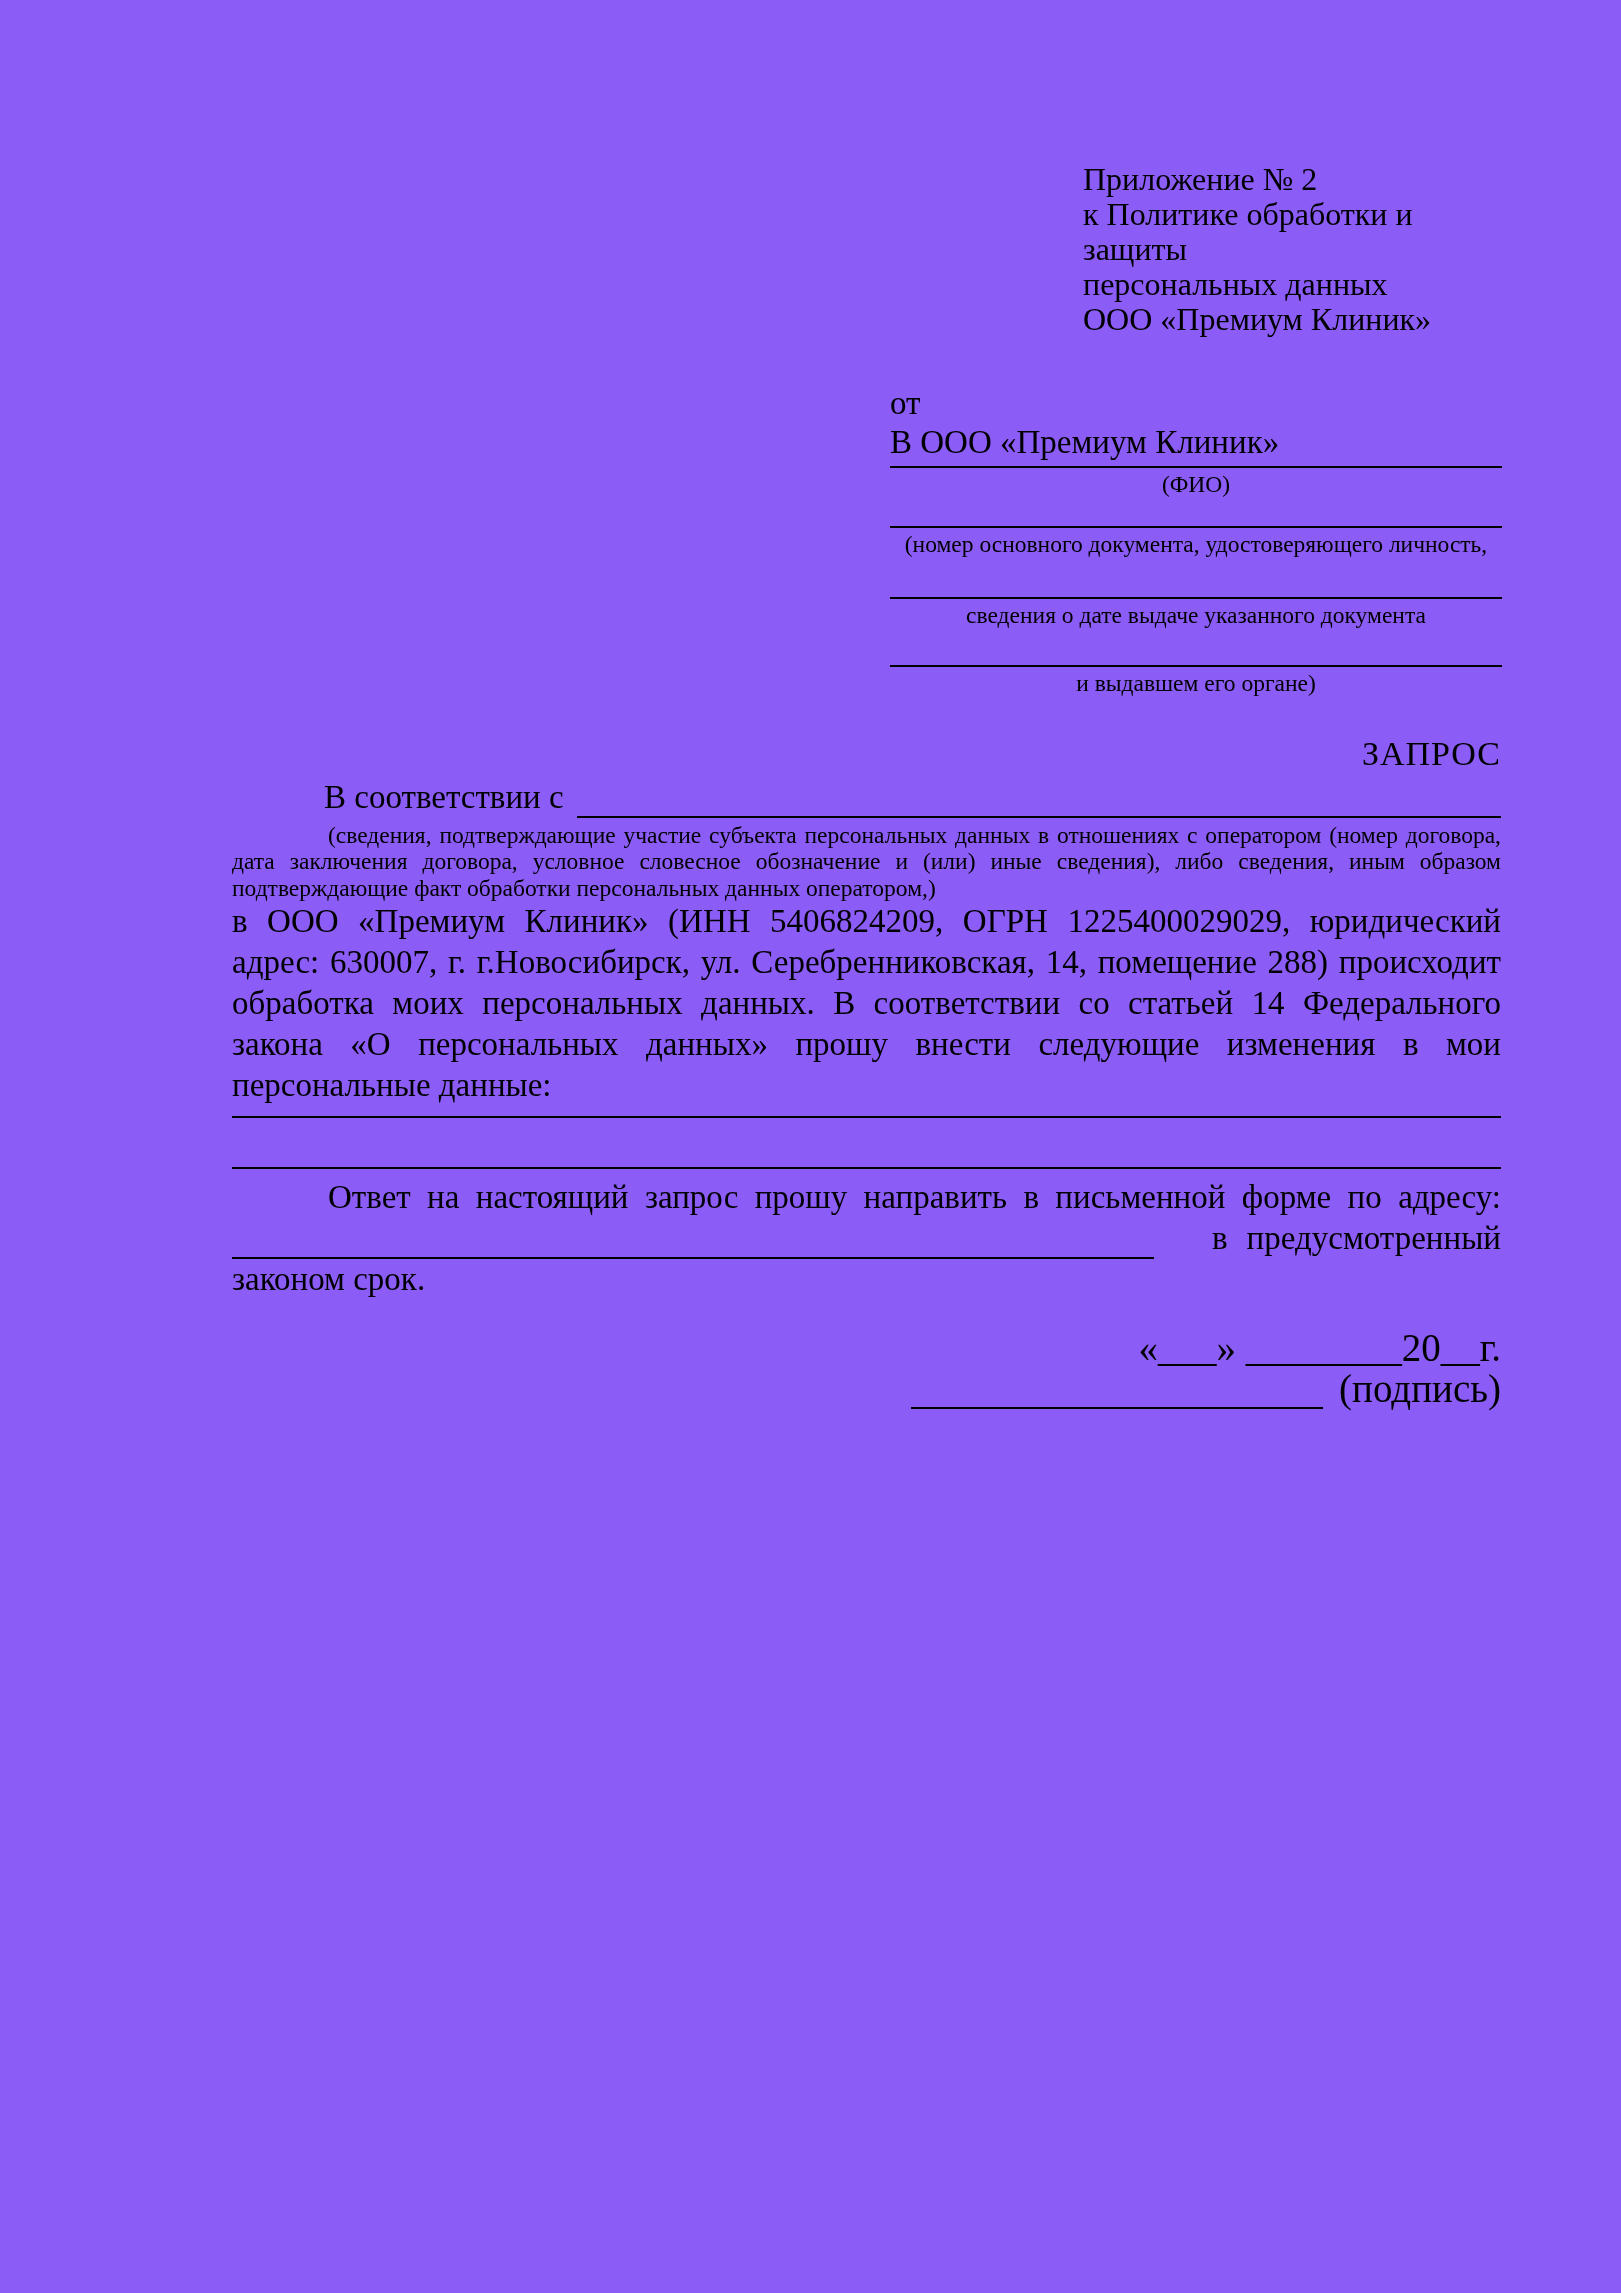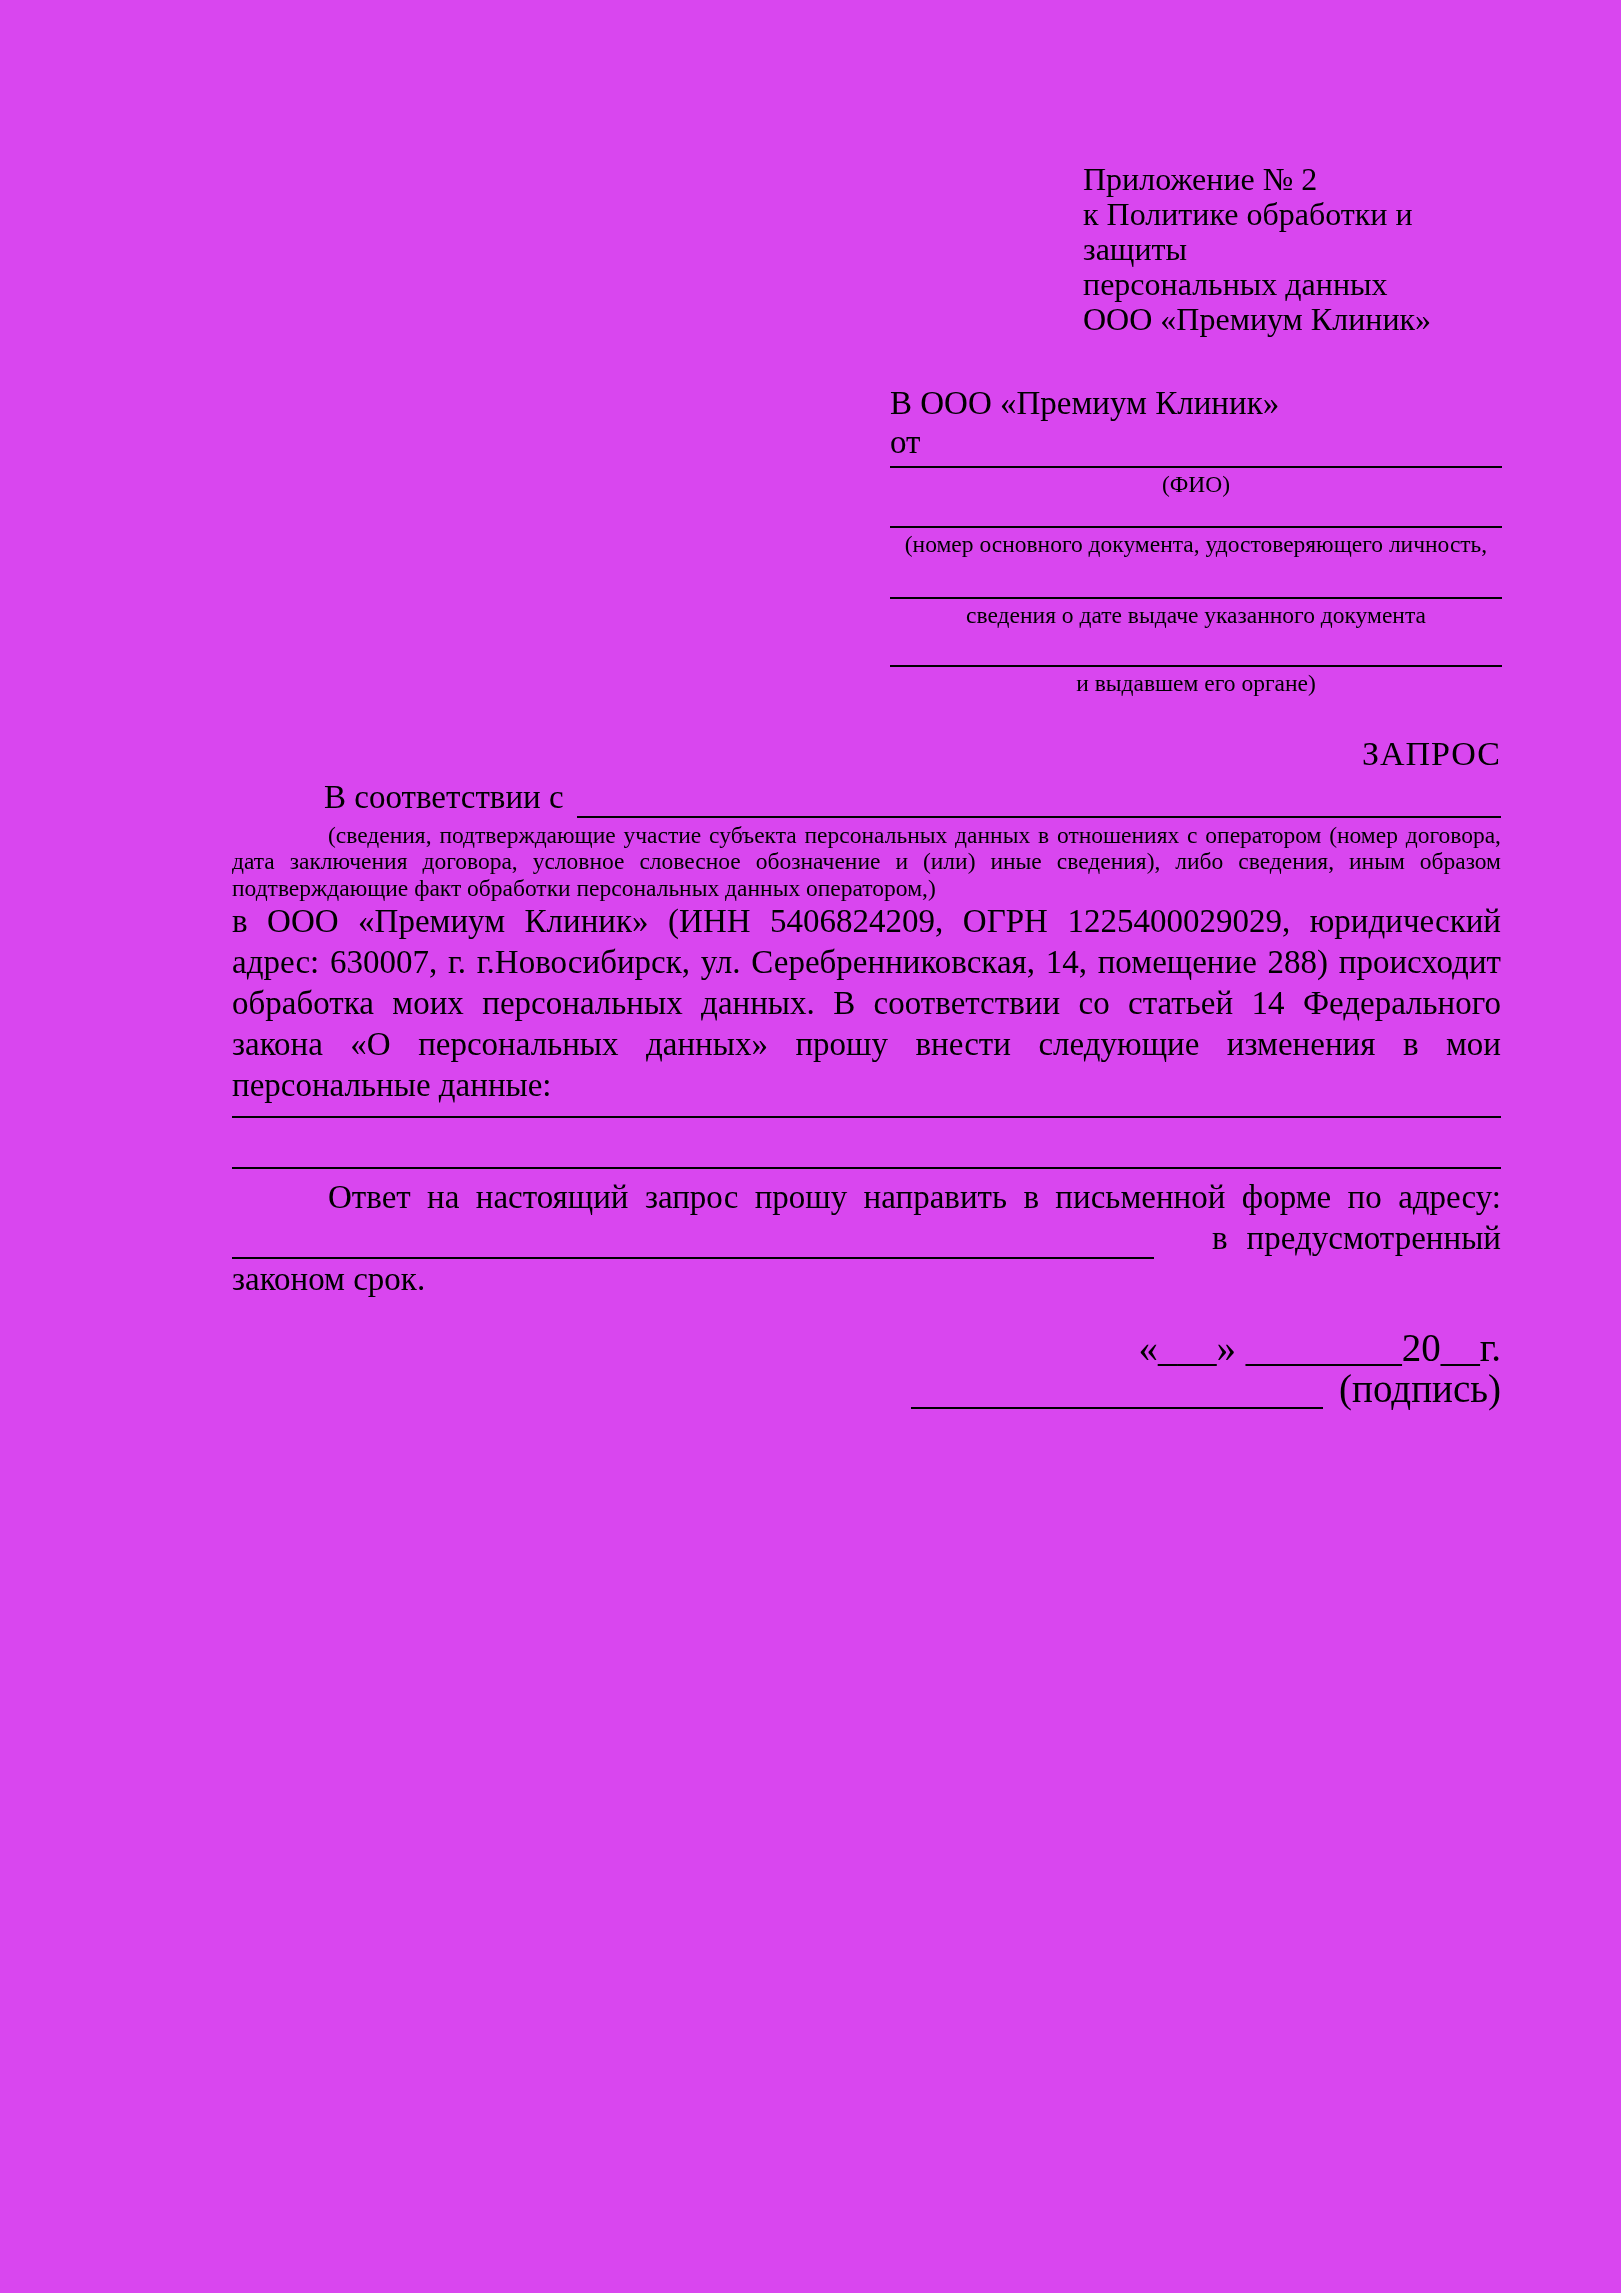--- a/index.html
+++ b/index.html
@@ -1,21 +1,21 @@
 <!DOCTYPE html>
 <html><head>
 <meta charset="utf-8">
 <style>
   html,body { margin:0; padding:0; background:#888; }
   .page {
     position: relative;
     width: 1621px;
     height: 2294px;
     margin: 0 auto;
-    background: #d946ef;
+    background: #8b5cf6;
     color: #000000;
     font-family: "Liberation Serif", "DejaVu Serif", serif;
     box-sizing: border-box;
     padding: 162px 120px 0 232px;
     overflow: hidden;
   }
   
   .header-block { margin-left: 851px; font-size: 32px; line-height: 35px; }
   
   .title {
@@ -63,22 +63,22 @@
 
   <div class="header-block">
     <div>Приложение № 2</div>
     <div>к Политике обработки и защиты</div>
     <div>персональных данных</div>
     <div>ООО «Премиум Клиник»</div>
   </div>
 
 
   <div class="addressee">
+    <div class="addr-line">от</div>
     <div class="addr-line">В ООО «Премиум Клиник»</div>
-    <div class="addr-line">от</div>
 
     <div class="blank b1"></div>
     <div class="cap">(ФИО)</div>
 
     <div class="blank b2"></div>
     <div class="cap">(номер основного документа, удостоверяющего личность,</div>
 
     <div class="blank b3"></div>
     <div class="cap">сведения о дате выдаче указанного документа</div>
 

